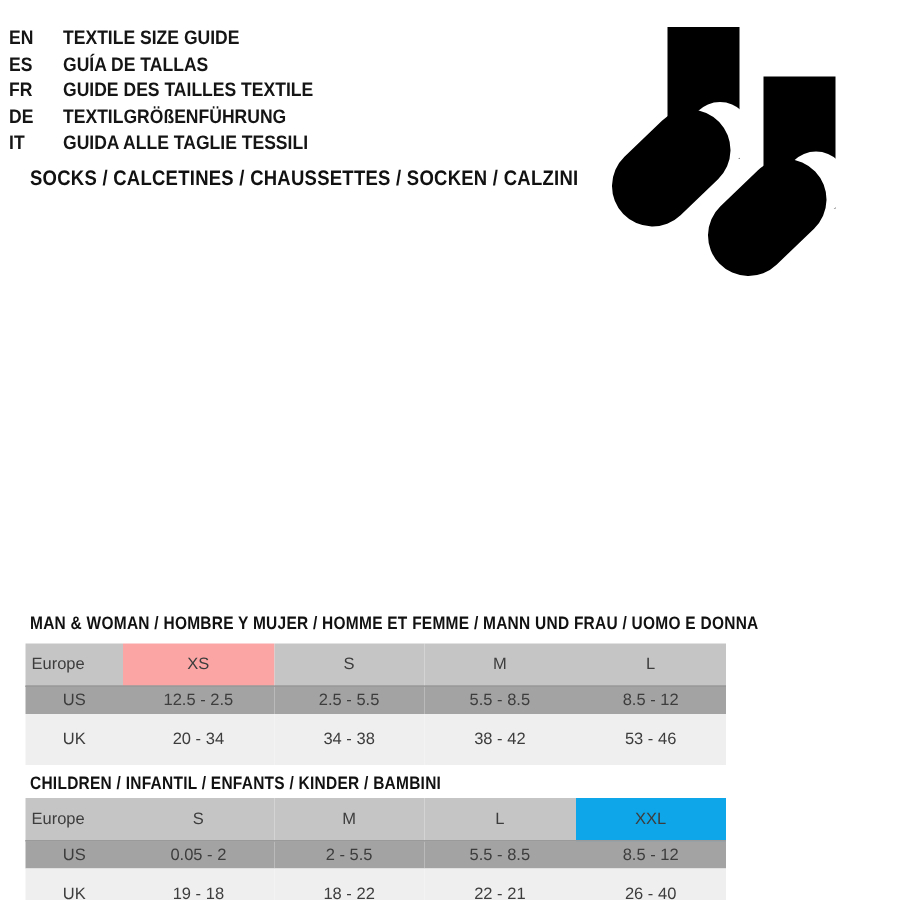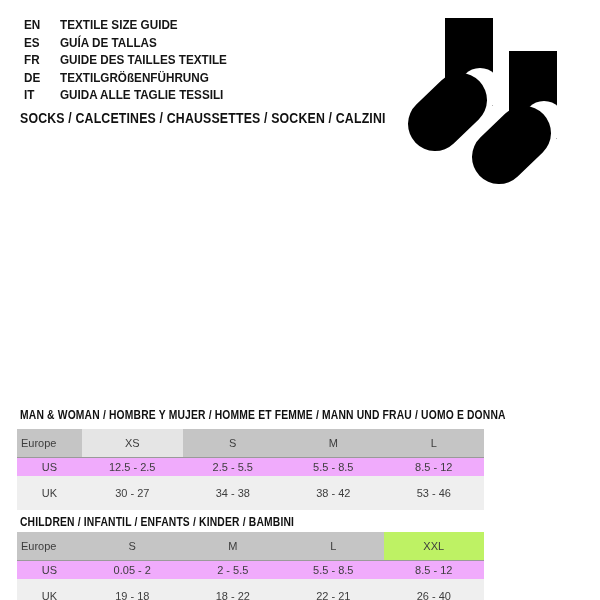--- a/index.html
+++ b/index.html
@@ -1,20 +1,20 @@
 <!DOCTYPE html>
 <html><head>
 <meta charset="utf-8">
 <style>
   html,body { margin:0; padding:0; background:#ffffff; }
   body { width:600px; height:600px; font-family:"Liberation Sans", sans-serif; }
   .canvas { position:relative; width:600px; height:600px; background:#fff; overflow:hidden; }
 
   
-  .lang-list { position:absolute; left:24px; top:16px; }
+  .lang-list { position:absolute; left:6px; top:16px; }
   .lang-row { display:flex; line-height:17.5px; font-size:13px; font-weight:bold; color:#151515;
               transform:scaleX(0.9); transform-origin:0 0; white-space:nowrap; }
   .lang-code { width:40px; flex:0 0 40px; }
 
   
   .category { position:absolute; left:20px; top:110px; font-size:14px; font-weight:bold; color:#111;
               transform:scaleX(0.88); transform-origin:0 0; white-space:nowrap; letter-spacing:0.2px; }
 
   
   .socks { position:absolute; left:408px; top:14px; width:160px; height:185px; }
@@ -27,21 +27,21 @@
   .t2 { top:515px; }
 
   
   table.size-table { position:absolute; left:17px; width:467px; border-collapse:collapse;
                      table-layout:fixed; font-size:11px; color:#3d3d3d; }
   table.size-table thead th { background:#c5c5c5; border-bottom:1px solid #8b5cf6;
                               font-weight:normal; height:28px; text-align:center; padding:0; }
   table.size-table th.first, table.size-table tbody th { text-align:left; padding-left:4px;
                               font-weight:normal; }
   table.size-table tbody th, table.size-table tbody td { height:34px; padding:0; text-align:center; }
-  table.size-table tbody tr.r0 { background:#f0abfc; }
+  table.size-table tbody tr.r0 { background:#a3a3a3; }
   table.size-table tbody tr.r0 th, table.size-table tbody tr.r0 td { height:18px; }
   table.size-table tbody tr.r1 { background:#efefef; }
   .tb1 { top:429px; }
   .tb2 { top:532px; }
 </style>
 </head>
 <body>
 
 <div class="canvas">
 
@@ -90,37 +90,37 @@
       <colgroup>
         <col style="width: 65px;">
         <col>
         <col>
         <col>
         <col>
       </colgroup>
       <thead>
         <tr>
           <th class="first" style="background: rgb(197, 197, 197); border-bottom-color: rgb(154, 154, 154);">Europe</th>
-          <th style="background: #e5e5e5; border-bottom-color: rgb(154, 154, 154);">XS</th>
+          <th style="background: #fca5a5; border-bottom-color: rgb(154, 154, 154);">XS</th>
           <th style="background: rgb(197, 197, 197); border-bottom-color: rgb(154, 154, 154);">S</th>
           <th style="background: rgb(197, 197, 197); border-bottom-color: rgb(154, 154, 154);">M</th>
           <th style="background: rgb(197, 197, 197); border-bottom-color: rgb(154, 154, 154);">L</th>
         </tr>
       </thead>
       <tbody>
         <tr class="r0">
           <th>US</th>
           <td>12.5 - 2.5</td>
           <td>2.5 - 5.5</td>
           <td>5.5 - 8.5</td>
           <td>8.5 - 12</td>
         </tr>
         <tr class="r1" style="background: rgb(239, 239, 239);">
           <th>UK</th>
-          <td>30 - 27</td>
+          <td>20 - 34</td>
           <td>34 - 38</td>
           <td>38 - 42</td>
           <td>53 - 46</td>
         </tr>
       </tbody>
     </table>
 
   <div class="tbl-title t2">CHILDREN / INFANTIL / ENFANTS / KINDER / BAMBINI</div>
   <table class="size-table tb2" id="table-1">
       <colgroup>
@@ -129,21 +129,21 @@
         <col>
         <col>
         <col>
       </colgroup>
       <thead>
         <tr>
           <th class="first" style="background: rgb(197, 197, 197); border-bottom-color: rgb(154, 154, 154);">Europe</th>
           <th style="background: rgb(197, 197, 197); border-bottom-color: rgb(154, 154, 154);">S</th>
           <th style="background: rgb(197, 197, 197); border-bottom-color: rgb(154, 154, 154);">M</th>
           <th style="background: rgb(197, 197, 197); border-bottom-color: rgb(154, 154, 154);">L</th>
-          <th style="background: #bef264; border-bottom-color: rgb(154, 154, 154);">XXL</th>
+          <th style="background: #0ea5e9; border-bottom-color: rgb(154, 154, 154);">XXL</th>
         </tr>
       </thead>
       <tbody>
         <tr class="r0">
           <th>US</th>
           <td>0.05 - 2</td>
           <td>2 - 5.5</td>
           <td>5.5 - 8.5</td>
           <td>8.5 - 12</td>
         </tr>

